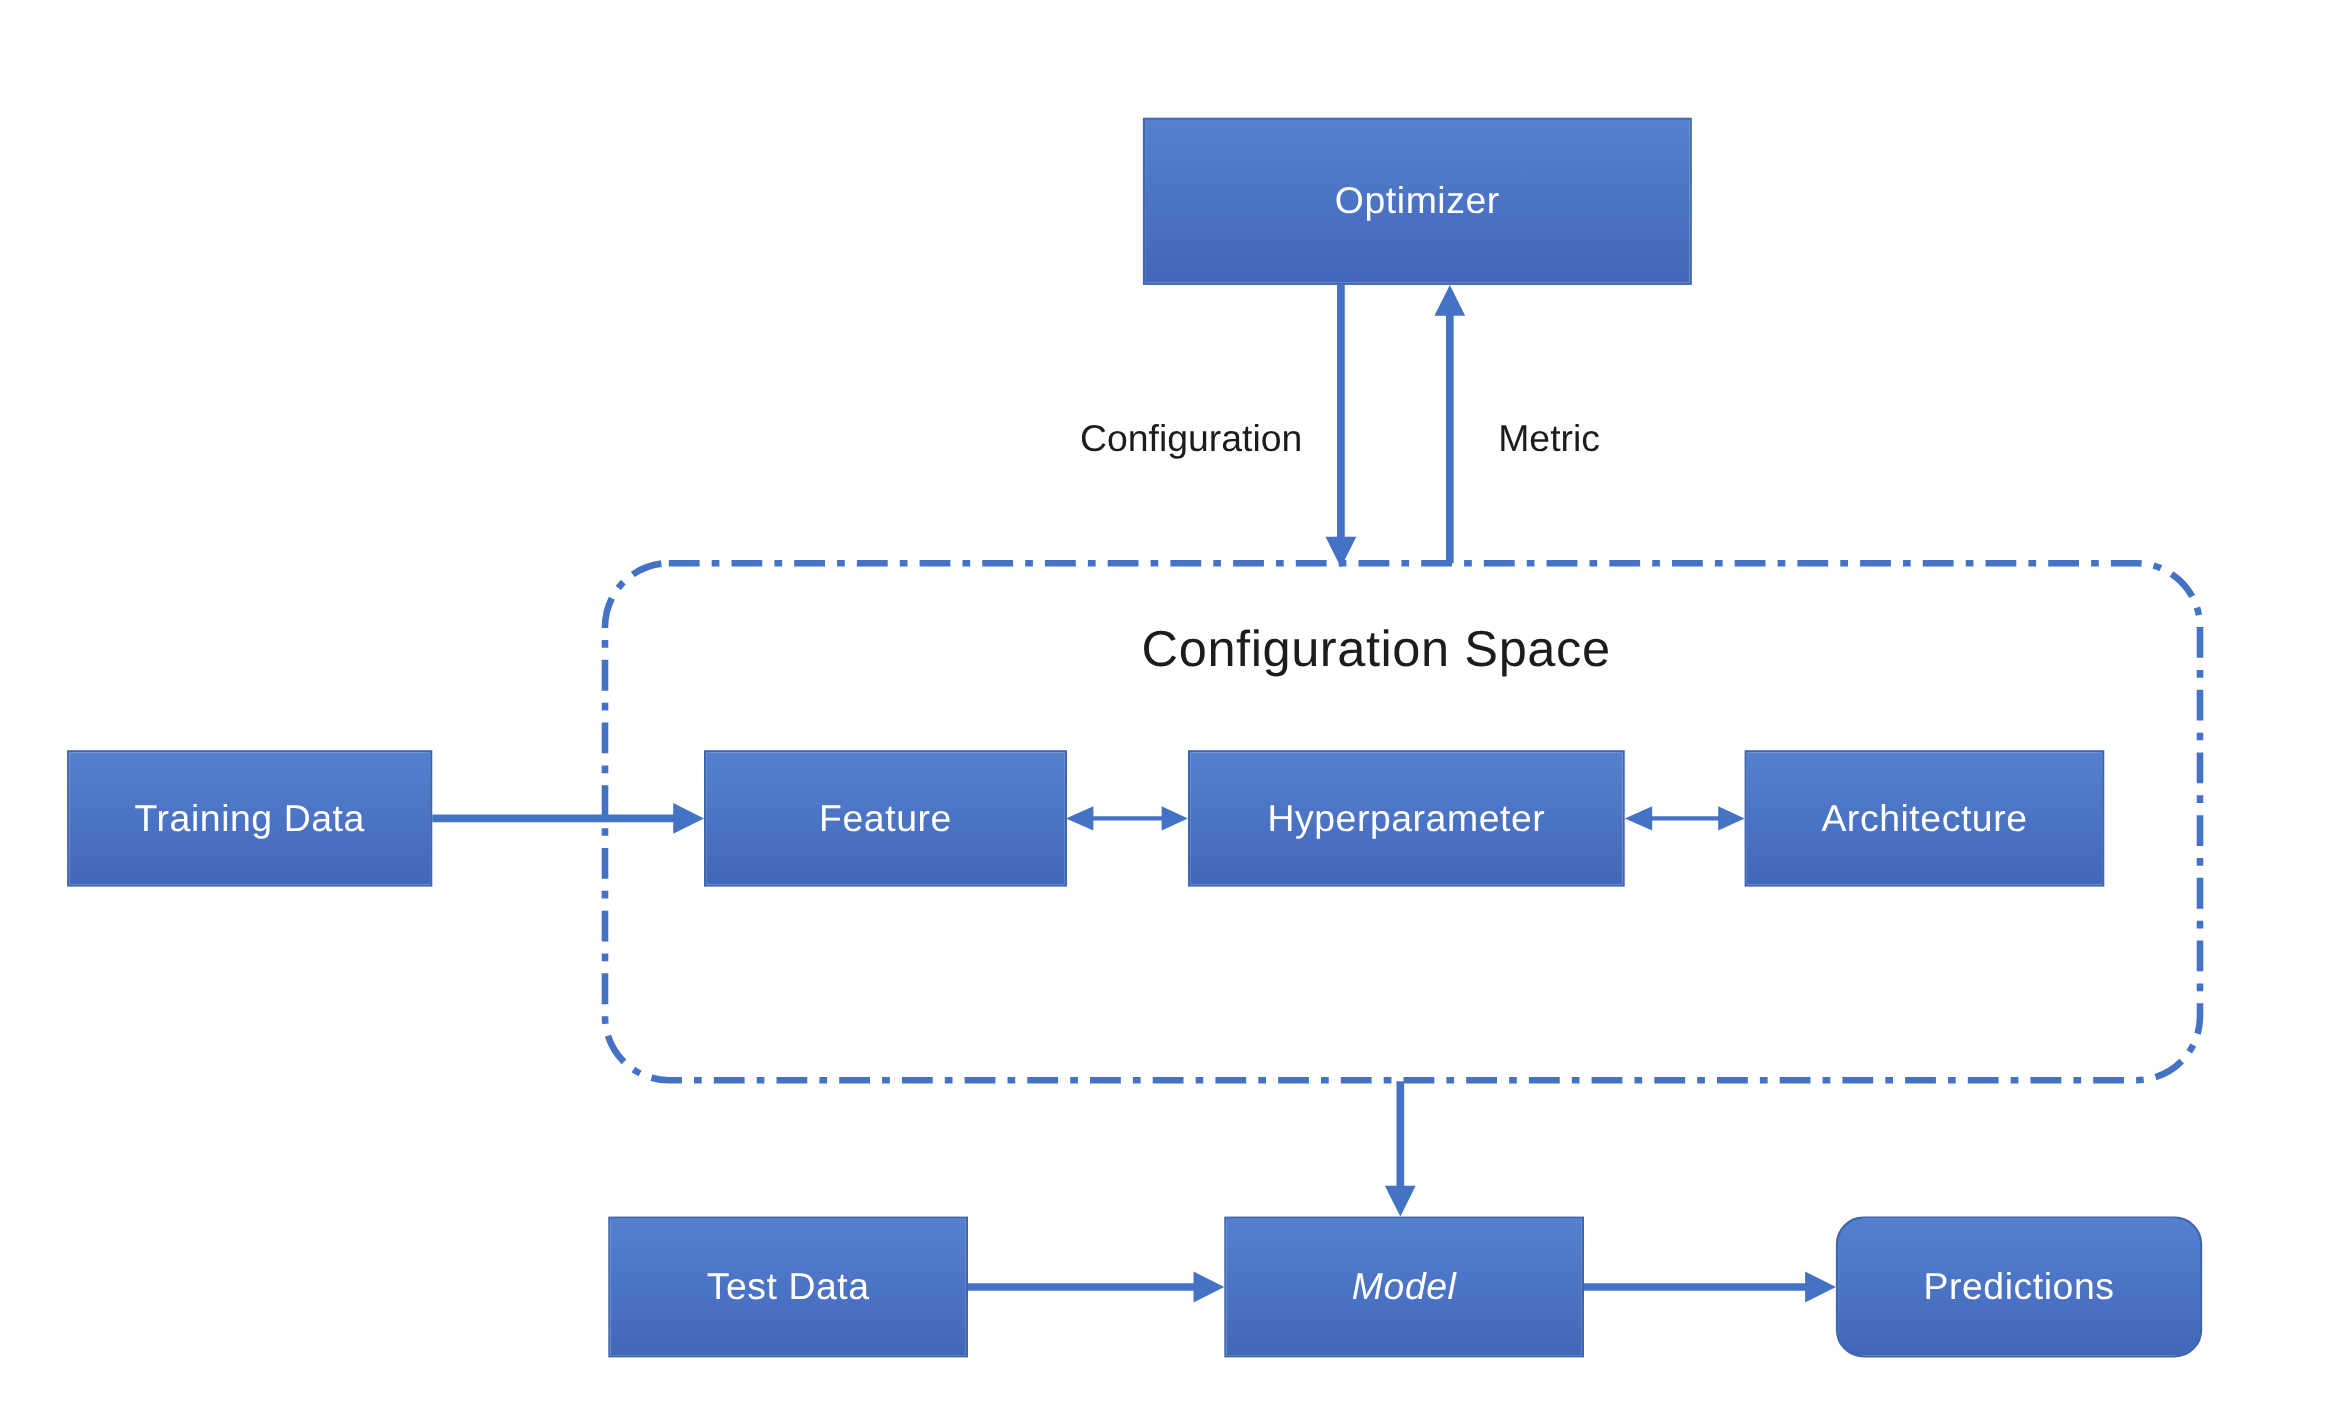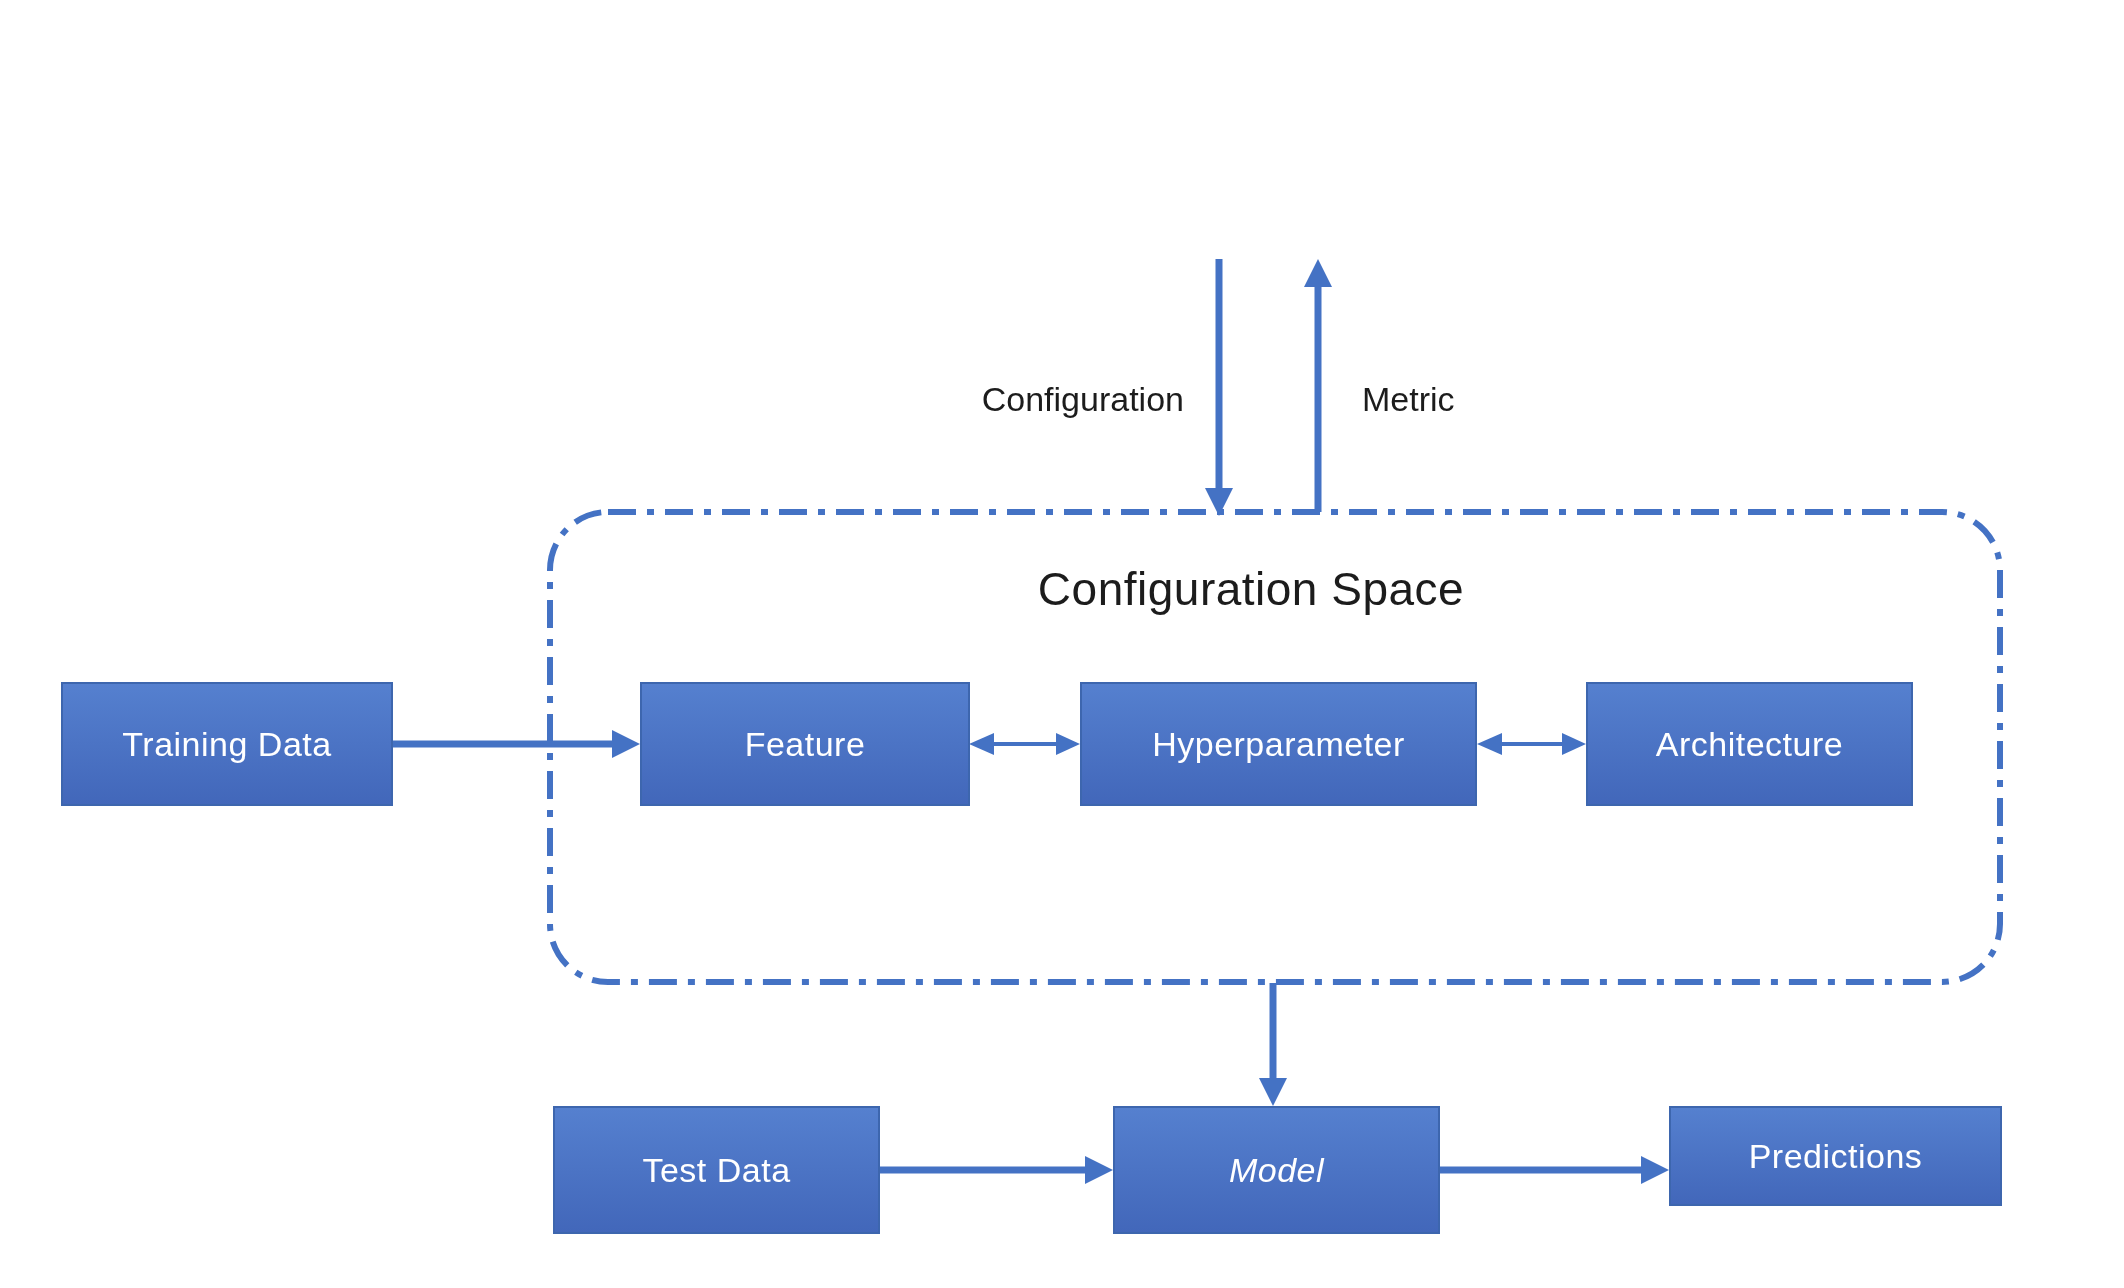--- a/index.html
+++ b/index.html
@@ -35,21 +35,21 @@
     letter-spacing: 0.5px;
   }
   .node .node-label { white-space: nowrap; }
   .optimizer      { left: 1039px; top: 107px;  width: 499px; height: 152px; }
   .training-data  { left: 61px;   top: 682px;  width: 332px; height: 124px; }
   .feature        { left: 640px;  top: 682px;  width: 330px; height: 124px; }
   .hyperparameter { left: 1080px; top: 682px;  width: 397px; height: 124px; }
   .architecture   { left: 1586px; top: 682px;  width: 327px; height: 124px; }
   .test-data      { left: 553px;  top: 1106px; width: 327px; height: 128px; align-items: center; }
   .model          { left: 1113px; top: 1106px; width: 327px; height: 128px; font-style: italic; }
-  .predictions    { left: 1669px; top: 1106px; width: 333px; height: 100px; }
+  .predictions    { left: 1669px; top: 1106px; width: 333px; height: 128px; border-radius: 25px; }
 
   .container-title {
     position: absolute;
     left: 951px;
     top: 562px;
     width: 600px;
     text-align: center;
     font-size: 46px;
     color: var(--label-text);
     letter-spacing: 0.5px;
@@ -125,20 +125,23 @@
       <line x1="1440" y1="1170" x2="1643" y2="1170" class="stroke-arrow" stroke-width="7"></line>
       <polygon points="1669,1170 1641,1156 1641,1184" class="fill-arrow"></polygon>
     </g>
   </svg>
 
   <div class="container-title">Configuration Space</div>
 
   <div class="edge-label label-configuration">Configuration</div>
   <div class="edge-label label-metric">Metric</div>
 
+  <div class="node optimizer">
+    <span class="node-label">Optimizer</span>
+  </div>
 
   <div class="node training-data">
     <span class="node-label">Training Data</span>
   </div>
 
   <div class="node feature">
     <span class="node-label">Feature</span>
   </div>
 
   <div class="node hyperparameter">

